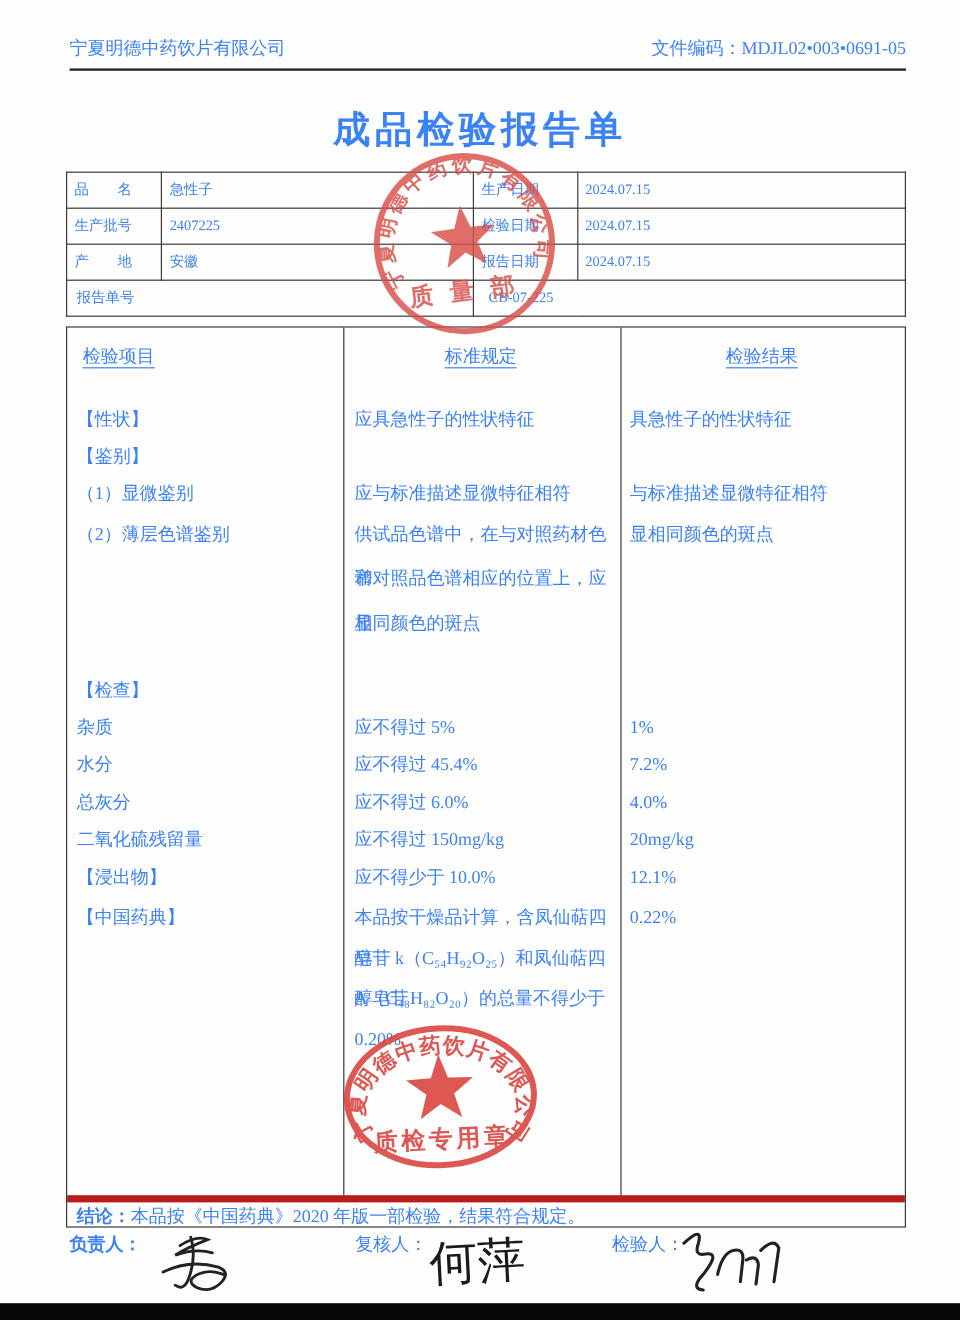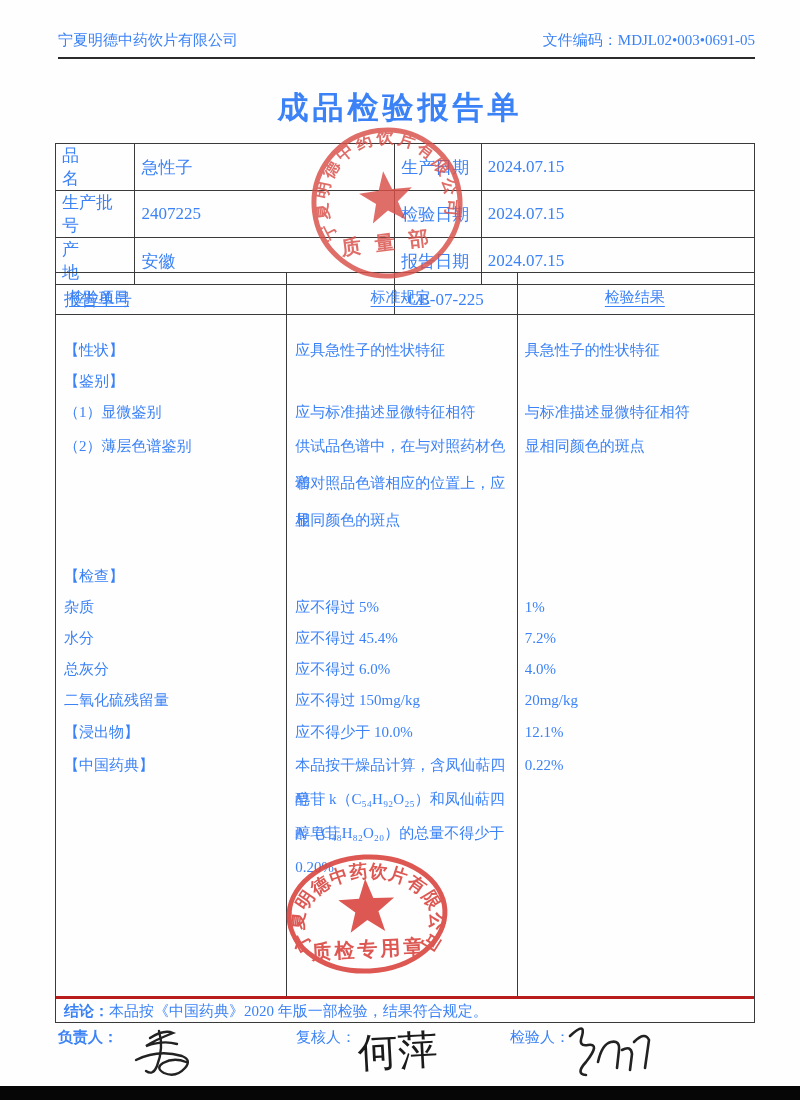--- a/index.html
+++ b/index.html
@@ -11,21 +11,21 @@
   }
   
   .hdr { position:absolute; top:31px; left:58px; width:697px;
          display:flex; justify-content:space-between; font-size:15px; }
   .hdr-rule { position:absolute; top:57px; left:58px; width:697px; height:2px; background:#2a2a2a; }
   
   .title { position:absolute; top:87px; left:0; width:100%; text-align:center;
            font-size:31px; font-weight:bold; letter-spacing:4px; }
   
   table.info { position:absolute; top:143px; left:55px; width:700px;
-               border-collapse:collapse; font-size:17px; }
+               border-collapse:collapse; font-size:12px; }
   table.info td { border:1px solid #3a3a3a; height:30px; padding:0 6px; }
   td.lab1 { width:77px;  padding-left:8px; }
   td.val1 { width:252px; padding-left:12px; }
   td.lab2 { width:84px; padding-left:8px; }
   td.val2 { width:265px; padding-left:12px;margin-left:15px; }
   
   .main { position:absolute; top:272px; left:55px; width:700px; height:751px;
           border:1px solid #3a3a3a; font-size:15px; }
   .vline { position:absolute; top:0; bottom:26px; width:1px; background:#3a3a3a; }
   .vl1 { left:230px; } .vl2 { left:461px; }
@@ -38,21 +38,21 @@
   .brow { display:flex; }
   .c1 { width:230px; padding-left:8px;  }
   .c2 { width:231px; padding-left:10px; }
   .c3 { width:239px; padding-left:9px;  }
   .h31 { height:31px; line-height:31px; }
   .h32 { height:32px; line-height:32px; }
   .h34 { height:34px; line-height:34px; }
   .h37 { height:37px; line-height:37px; }
   .mt22 { margin-top:22px; }
   .concl { position:absolute; left:0; right:0; bottom:0; height:26px; line-height:25px;
-           border-top:3px solid #b91c1c; padding-left:8px; font-size:15px; }
+           border-top:6px solid #b91c1c; padding-left:8px; font-size:15px; }
   .concl b { font-weight:bold; }
   
   .stamp { position:absolute; pointer-events:none; }
   .stampA { left:300px; top:116px;  width:174px; height:174px; opacity:.82; }
   .stampB { left:277px; top:843px;  width:180px; height:142px; opacity:.88; }
   
   .sigrow { position:absolute; top:1028px; left:0; width:800px; font-size:15px; }
   .siglab { position:absolute; top:0; }
   .sl1 { left:58px;font-weight:bold; } .sl2 { left:296px; } .sl3 { left:510px; }
   .sig { position:absolute; }

